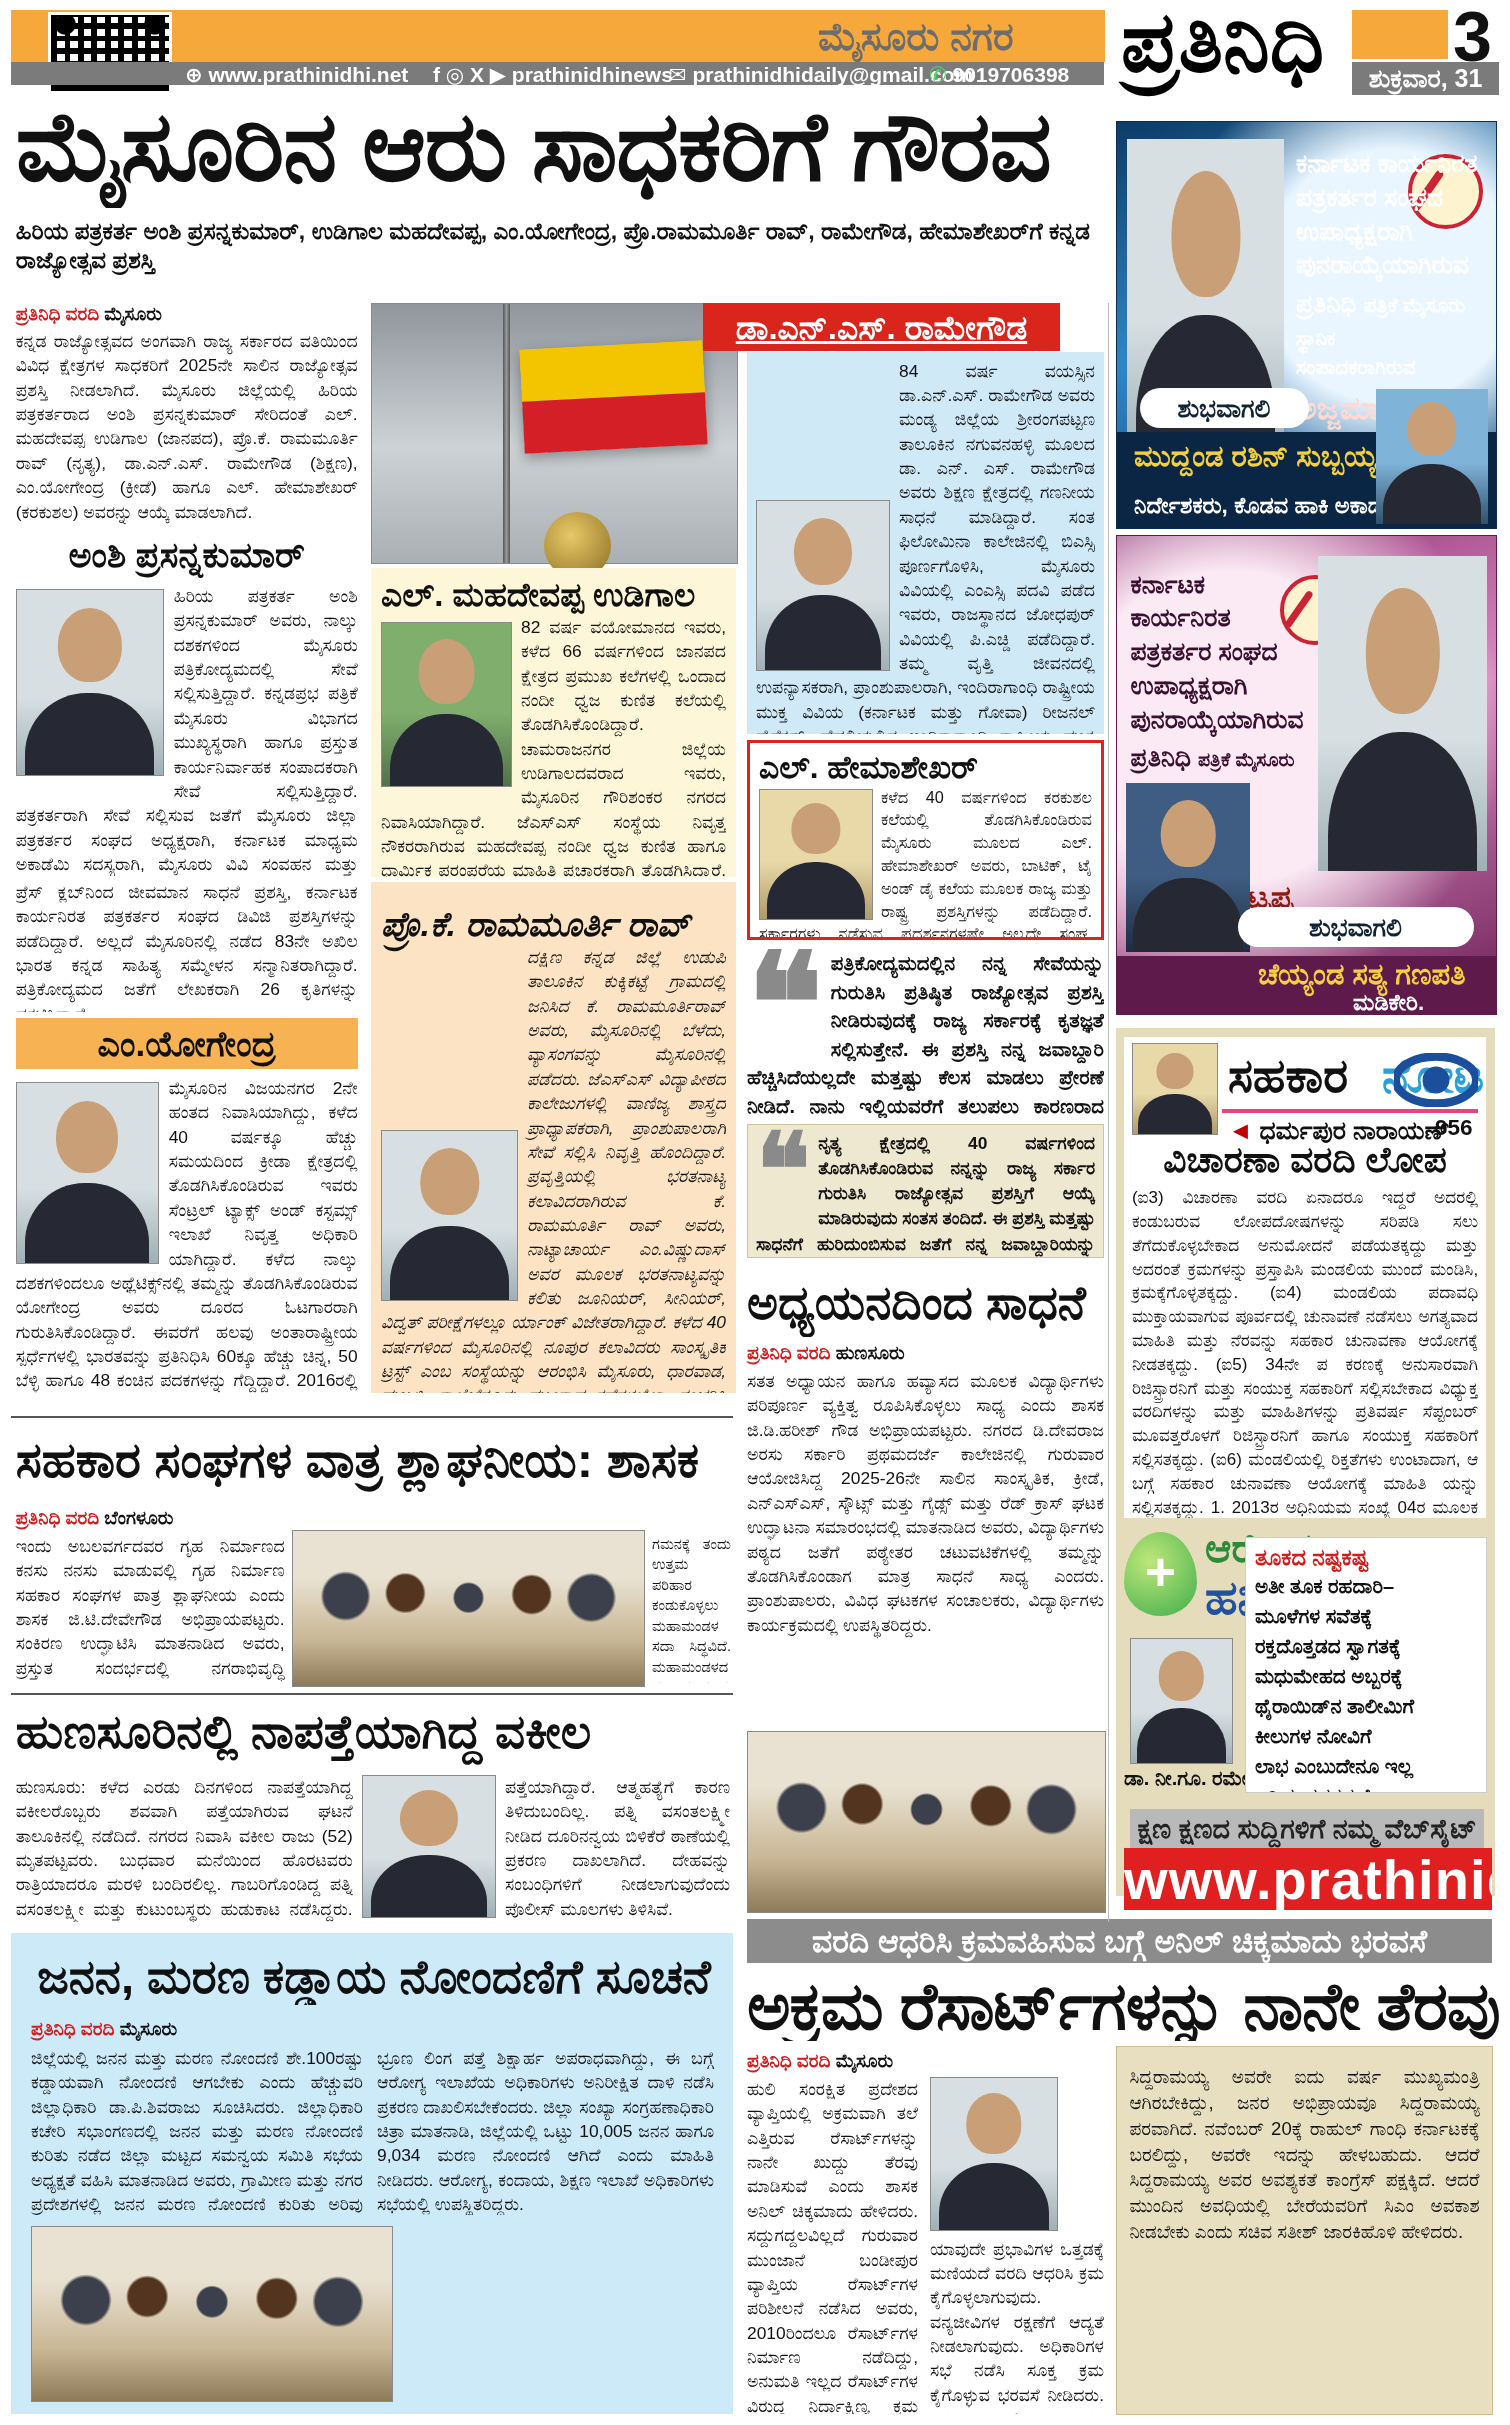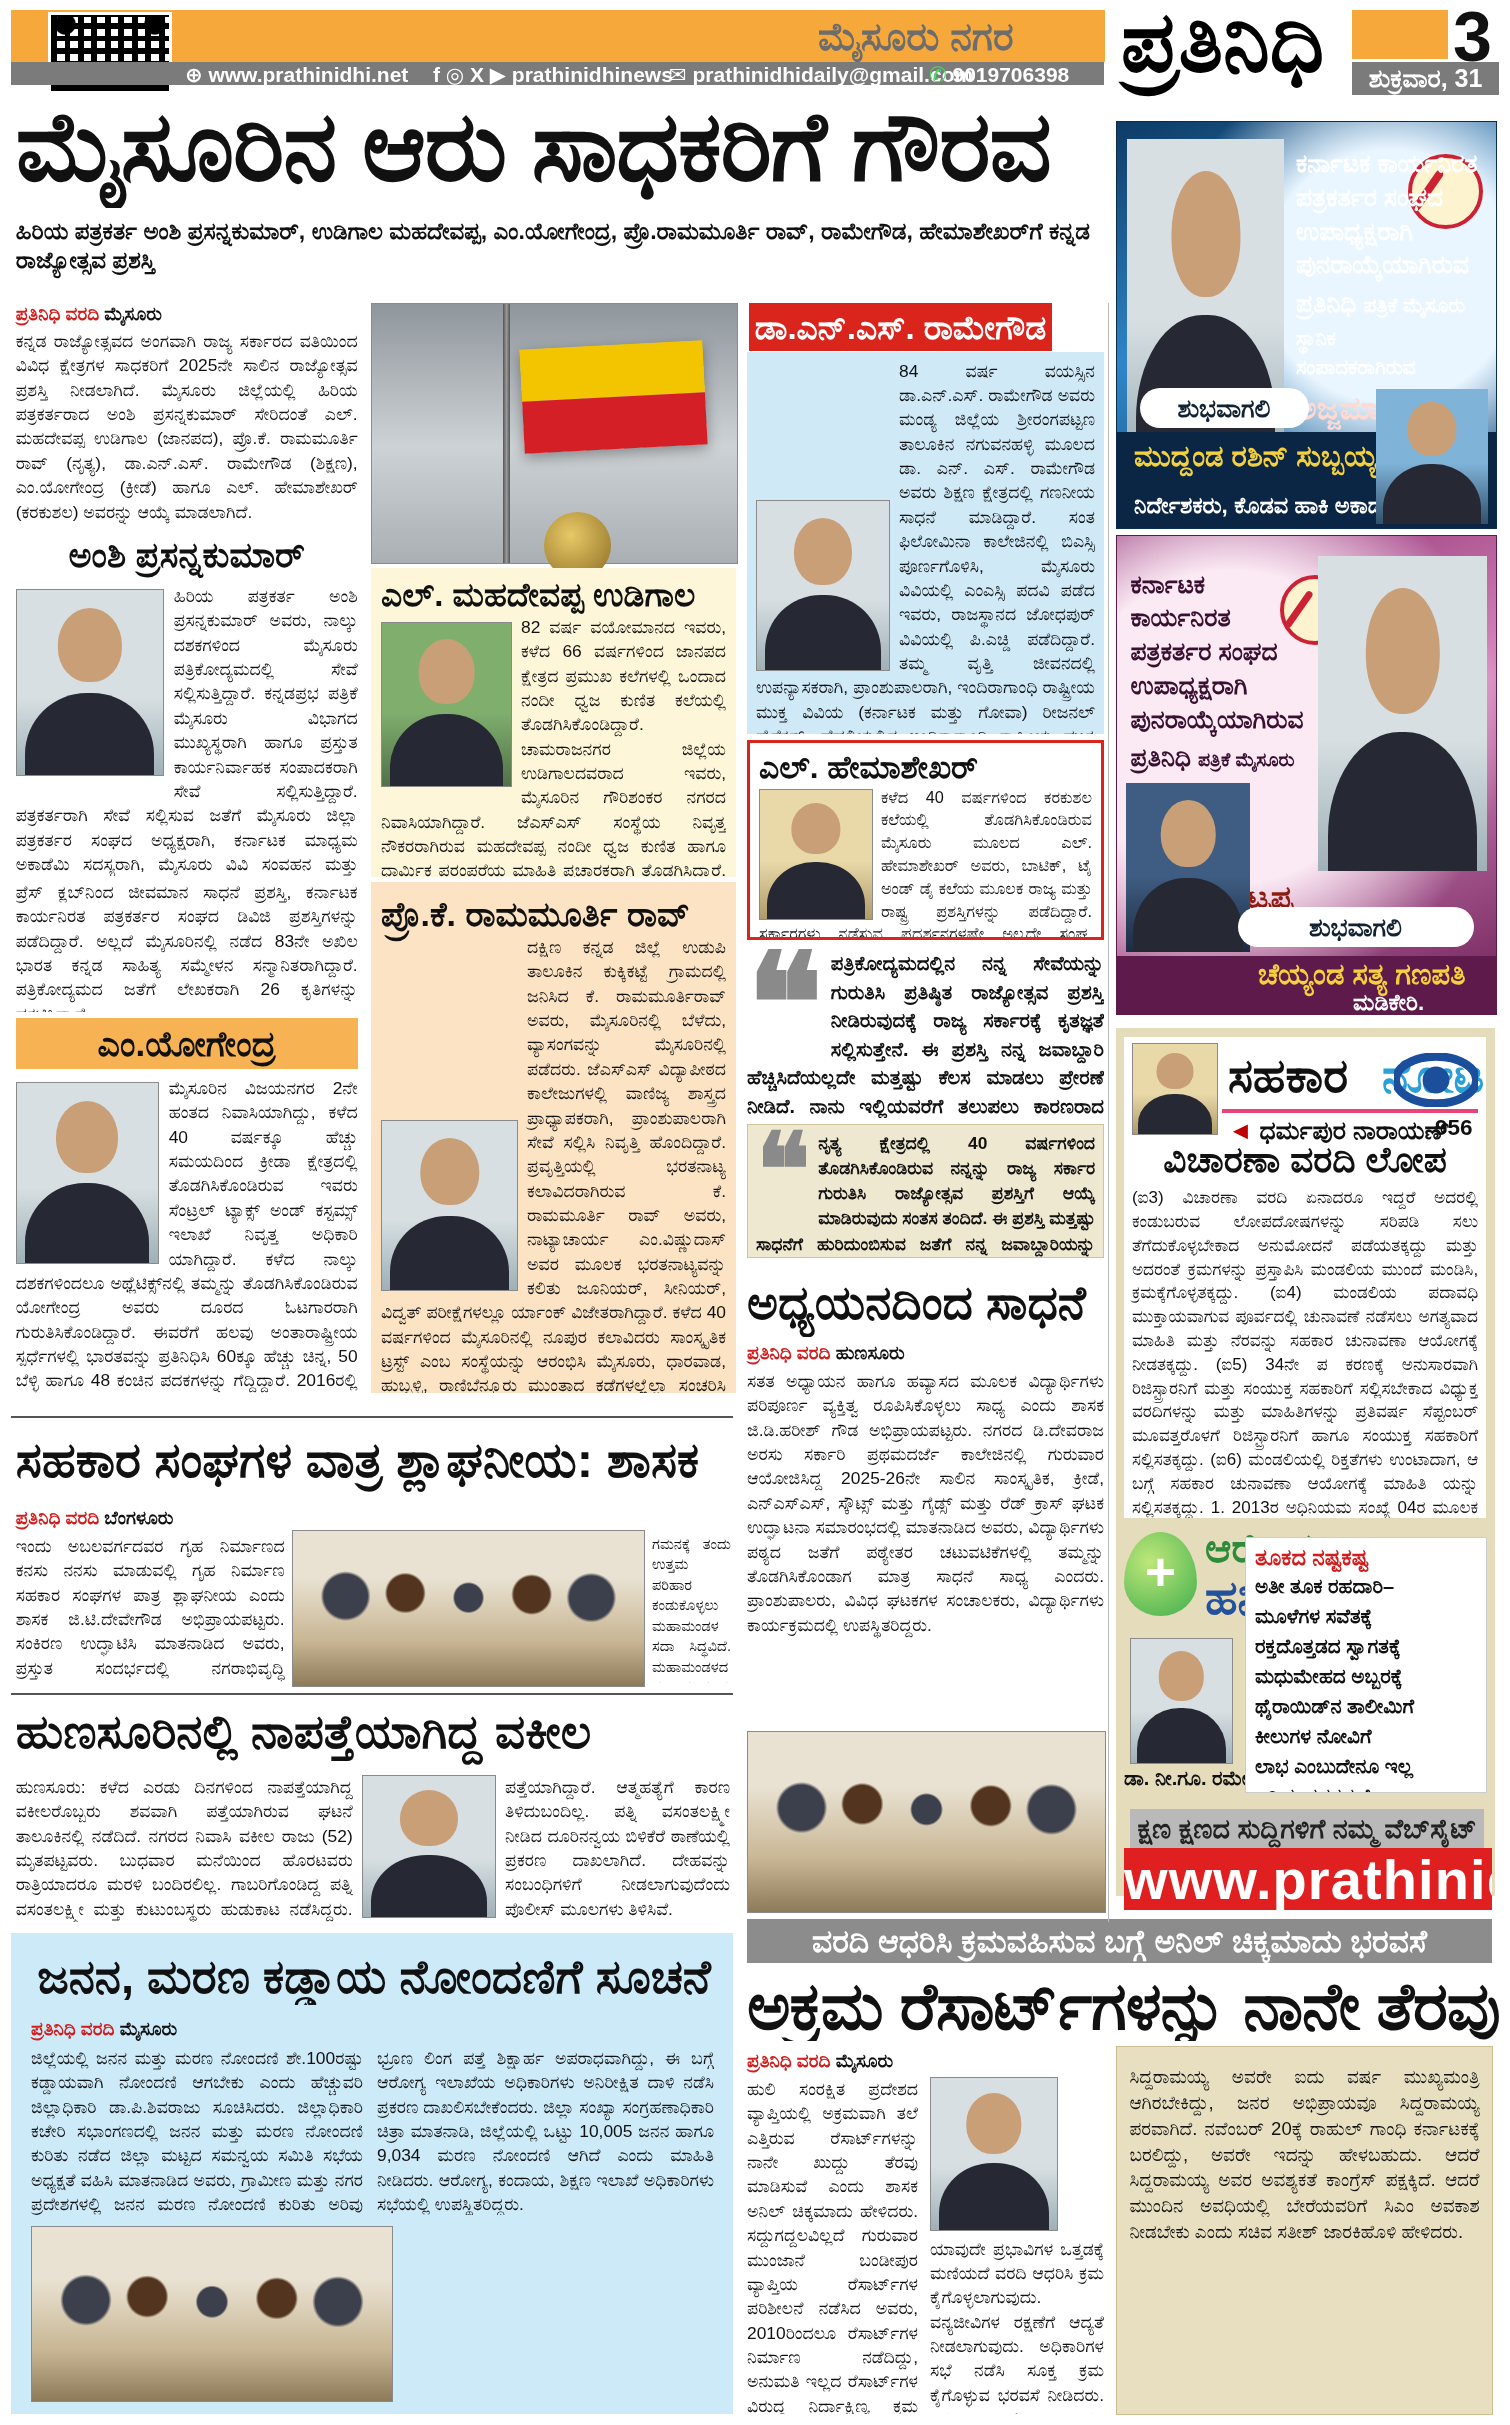--- a/index.html
+++ b/index.html
@@ -162,29 +162,29 @@
       </div>
     <div class="dome"></div>
   </div>
   <div class="abs box-cream clip" style="left:371px;top:568px;width:365px;height:309px;padding:7.9px 10px;box-sizing:border-box;">
     <div class="sechead" style="text-align:left;font-size:33px;">ಎಲ್. ಮಹದೇವಪ್ಪ ಉಡಿಗಾಲ</div>
     <div style="overflow:hidden;">
       <div class="portrait p-green" style="float:left;position:relative;width:129px;height:163px;margin:6.7px 9px 3.4px 0;"></div>
       <div class="body-txt just">82 ವರ್ಷ ವಯೋಮಾನದ ಇವರು, ಕಳೆದ 66 ವರ್ಷಗಳಿಂದ ಜಾನಪದ ಕ್ಷೇತ್ರದ ಪ್ರಮುಖ ಕಲೆಗಳಲ್ಲಿ ಒಂದಾದ ನಂದೀ ಧ್ವಜ ಕುಣಿತ ಕಲೆಯಲ್ಲಿ ತೊ‌ಡಗಿಸಿಕೊಂಡಿದ್ದಾರೆ. ಚಾಮರಾಜನಗರ ಜಿಲ್ಲೆಯ ಉಡಿಗಾಲದವರಾದ ಇವರು, ಮೈಸೂರಿನ ಗೌರಿಶಂಕರ ನಗರದ ನಿವಾಸಿಯಾಗಿದ್ದಾರೆ. ಜೆಎಸ್‌ಎಸ್ ಸಂಸ್ಥೆಯ ನಿವೃತ್ತ ನೌಕರರಾಗಿರುವ ಮಹದೇವಪ್ಪ ನಂದೀ ಧ್ವಜ ಕುಣಿತ ಹಾಗೂ ಧಾರ್ಮಿಕ ಪರಂಪರೆಯ ಮಾಹಿತಿ ಪ್ರಚಾರಕರಾಗಿ ತೊಡಗಿಸಿದ್ದಾರೆ. ರಾಜ್ಯೋತ್ಸವ ಪ್ರಶಸ್ತಿ ದೊರೆತಿರುವ ಬಗ್ಗೆ ಸಂತಸ ಹಂಚಿಕೊಂಡಿರುವ ಇವರು, 66 ವರ್ಷಗಳಿಂದ ನಂದೀ ಧ್ವಜ ಕಲಾವಿದರಾಗಿ ಸೇವೆ ಸಲ್ಲಿಸುತ್ತಿದ್ದು, ಸಾವಿರಾರು ಮಂದಿಗೆ ಈ ಕಲೆಯನ್ನು ಧಾರೆ ಎರೆದಿದ್ದೇನೆ. ಜಾನಪದ ಕ್ಷೇತ್ರಕ್ಕೆ ನೀಡಿರುವ ಸೇವೆಯನ್ನು ಪರಿಗಣಿಸಿ ರಾಜ್ಯ ಸರ್ಕಾರ ರಾಜ್ಯೋತ್ಸವ ಪ್ರಶಸ್ತಿಗೆ ನನ್ನನ್ನು ಆಯ್ಕೆ ಮಾಡಿರುವುದು ಸಂತಸ ತಂದಿದೆ ಎಂದಿದ್ದಾರೆ.</div>
     </div>
   </div>
-  <div class="abs box-peach clip" style="left:371px;top:882px;width:365px;height:511px;padding:13px 10px;box-sizing:border-box;">
+  <div class="abs box-peach clip" style="left:371px;top:882px;width:365px;height:511px;padding:23px 10px;box-sizing:border-box;font-style:italic;">
     <div class="sechead" style="text-align:left;font-size:34px;">ಪ್ರೊ.ಕೆ. ರಾಮಮೂರ್ತಿ ರಾವ್</div>
     <div style="overflow:hidden;">
       <div class="portrait" style="float:left;position:relative;width:135px;height:169px;margin:185px 9px 3.4px 0;"></div>
       <div class="body-txt just">ದಕ್ಷಿಣ ಕನ್ನಡ ಜಿಲ್ಲೆ ಉಡುಪಿ ತಾಲೂಕಿನ ಕುಕ್ಕಿಕಟ್ಟೆ ಗ್ರಾಮದಲ್ಲಿ ಜನಿಸಿದ ಕೆ. ರಾಮಮೂರ್ತಿರಾವ್ ಅವರು, ಮೈಸೂರಿನಲ್ಲಿ ಬೆಳೆದು, ವ್ಯಾಸಂಗವನ್ನು ಮೈಸೂರಿನಲ್ಲಿ ಪಡೆದರು. ಜೆಎಸ್‌ಎಸ್ ವಿದ್ಯಾಪೀಠದ ಕಾಲೇಜುಗಳಲ್ಲಿ ವಾಣಿಜ್ಯ ಶಾಸ್ತ್ರದ ಪ್ರಾಧ್ಯಾಪಕರಾಗಿ, ಪ್ರಾಂಶುಪಾಲರಾಗಿ ಸೇವೆ ಸಲ್ಲಿಸಿ ನಿವೃತ್ತಿ ಹೊಂದಿದ್ದಾರೆ. ಪ್ರವೃತ್ತಿಯಲ್ಲಿ ಭರತನಾಟ್ಯ ಕಲಾವಿದರಾಗಿರುವ ಕೆ. ರಾಮಮೂರ್ತಿ ರಾವ್ ಅವರು, ನಾಟ್ಯಾಚಾರ್ಯ ಎಂ.ವಿಷ್ಣುದಾಸ್ ಅವರ ಮೂಲಕ ಭರತನಾಟ್ಯವನ್ನು ಕಲಿತು ಜೂನಿಯರ್, ಸೀನಿಯರ್, ವಿದ್ವತ್ ಪರೀಕ್ಷೆಗಳಲ್ಲೂ ರ್ಯಾಂಕ್ ವಿಜೇತರಾಗಿದ್ದಾರೆ. ಕಳೆದ 40 ವರ್ಷಗಳಿಂದ ಮೈಸೂರಿನಲ್ಲಿ ನೂಪುರ ಕಲಾವಿದರು ಸಾಂಸ್ಕೃತಿಕ ಟ್ರಸ್ಟ್ ಎಂಬ ಸಂಸ್ಥೆಯನ್ನು ಆರಂಭಿಸಿ ಮೈಸೂರು, ಧಾರವಾಡ, ಹುಬ್ಬಳ್ಳಿ, ರಾಣಿಬೆನ್ನೂರು ಮುಂತಾದ ಕಡೆಗಳಲ್ಲೆಲ್ಲಾ ಸಂಚರಿಸಿ ನೃತ್ಯ ಪಾಠ ಮಾಡಿ ನೂರಾರು ಶಿಷ್ಯರನ್ನು ರೂಪಿಸಿ ನೃತ್ಯ ಕ್ಷೇತ್ರಕ್ಕೆ ನೀಡಿದ್ದಾರೆ. ಅವರಲ್ಲಿ ಹಲವರು ರಾಜ್ಯದೊಳಗೆ ಹಾಗೂ ವಿದೇಶಗಳಲ್ಲೂ ತಮ್ಮದೇ ಆದ ಸ್ವಂತ ನೃತ್ಯ ಶಾಲೆಗಳನ್ನು ನಡೆಸುತ್ತಿದ್ದಾರೆ. ನೃತ್ಯ ಗುರುವಾಗಿ, ನಟುವಾಂಗ ಕಲಾವಿದರಾಗಿ, ಗಾಯಕರಾಗಿ, ಸಂಘಟಕರಾಗಿ, ಕಾರ್ಯಕ್ರಮಗಳ ನಿರೂಪಕರಾಗಿ, ಅಂಕಣ ಬರಹಗಾರರಾಗಿ, ಗ್ರಂಥ ರಚನಾಕಾರರಾಗಿ ನೃತ್ಯ ವಿಮರ್ಶಕರಾಗಿ ಕಾರ್ಯ ನಿರ್ವಹಿಸಿದ್ದಾರೆ. ಇವರ ಅನೃತ್ಯಶಾಸ್ತ್ರ ಮಂಜರಿಳ ಗ್ರಂಥಕ್ಕೆ 2022ರ ಸಾಲಿನ ಸಂಗೀತ ನೃತ್ಯ ಅಕಾಡೆಮಿಯ ಪ್ರಶಸ್ತಿ ಲಭಿಸಿದೆ. ಜತೆಗೆ ಹತ್ತಾರು ಪ್ರಶಸ್ತಿಗಳು ಮತ್ತು ಗೌರವಗಳು ಸಂದಿವೆ.</div>
     </div>
   </div>
 
-  <div class="abs banner-red clip" style="left:749px;top:303px;width:303px;height:48px;line-height:49px;">ಡಾ.ಎನ್.ಎಸ್. ರಾಮೇಗೌಡ</div>
+  <div class="abs banner-red clip" style="left:703px;top:303px;width:357px;height:48px;line-height:49px;text-decoration:underline;">ಡಾ.ಎನ್.ಎಸ್. ರಾಮೇಗೌಡ</div>
   <div class="abs box-blue clip" style="left:747px;top:352px;width:357px;height:382px;padding:6.7px 9px;box-sizing:border-box;">
     <div class="portrait" style="float:left;position:relative;width:132px;height:169px;margin:141px 9px 3.4px 0;"></div>
     <div class="body-txt just">84 ವರ್ಷ ವಯಸ್ಸಿನ ಡಾ.ಎನ್.ಎಸ್. ರಾಮೇಗೌಡ ಅವರು ಮಂಡ್ಯ ಜಿಲ್ಲೆಯ ಶ್ರೀರಂಗಪಟ್ಟಣ ತಾಲೂಕಿನ ನಗುವನಹಳ್ಳಿ ಮೂಲದ ಡಾ. ಎನ್. ಎಸ್. ರಾಮೇಗೌಡ ಅವರು ಶಿಕ್ಷಣ ಕ್ಷೇತ್ರದಲ್ಲಿ ಗಣನೀಯ ಸಾಧನೆ ಮಾಡಿದ್ದಾರೆ. ಸಂತ ಫಿಲೋಮಿನಾ ಕಾಲೇಜಿನಲ್ಲಿ ಬಿಎಸ್ಸಿ ಪೂರ್ಣಗೊಳಿಸಿ, ಮೈಸೂರು ವಿವಿಯಲ್ಲಿ ಎಂಎಸ್ಸಿ ಪದವಿ ಪಡೆದ ಇವರು, ರಾಜಸ್ಥಾನದ ಜೋಧಪುರ್ ವಿವಿಯಲ್ಲಿ ಪಿ.ಎಚ್ಡಿ ಪಡೆದಿದ್ದಾರೆ. ತಮ್ಮ ವೃತ್ತಿ ಜೀವನದಲ್ಲಿ ಉಪನ್ಯಾಸಕರಾಗಿ, ಪ್ರಾಂಶುಪಾಲರಾಗಿ, ಇಂದಿರಾಗಾಂಧಿ ರಾಷ್ಟ್ರೀಯ ಮುಕ್ತ ವಿವಿಯ (ಕರ್ನಾಟಕ ಮತ್ತು ಗೋವಾ) ರೀಜನಲ್ ಡೈರೆಕ್ಟರ್, ದೆಹಲಿಯಲ್ಲಿನ ಇಂದಿರಾಗಾಂಧಿ ರಾಷ್ಟ್ರೀಯ ಮುಕ್ತ ವಿವಿಯ ಜಂಟಿ ನಿರ್ದೇಶಕರಾಗಿ ಮತ್ತು ನಿರ್ದೇಶಕರಾಗಿ ಸೇವೆ ಸಲ್ಲಿಸಿದ್ದ ಇವರು, 19992003ರವರೆಗೆ ಮೈಸೂರಿನ ಕರ್ನಾಟಕ ರಾಜ್ಯ ಮುಕ್ತ ವಿವಿ ಕುಲಪತಿಯಾಗಿದ್ದರು. ಅಲ್ಲದೇ ದೆಹಲಿಯ ಡಿಸ್ಟೆನ್ಸ್ ಎಜುಕೇಶನ್ ಕೌನ್ಸಿಲ್ ವಿಶೇಷಾಧಿಕಾರಿಯಾಗಿದ್ದರು. ಸೇವೆಯಿಂದ ನಿವೃತ್ತಿಯಾದ ಬಳಿಕ ಬೆಂಗಳೂರಿನ ಸಿಎಂಆರ್ ಸಮೂಹ ಸಂಸ್ಥೆಗಳ ಸಲಹೆಗಾರರಾಗಿ, ತಮಿಳುನಾಡು ಹಾಗೂ ಸಿಕ್ಕಿಂನ ವಿನಾಯಕ ಮಿಷನ್ ವಿವಿಯಲ್ಲಿ ಕಾರ್ಯನಿರ್ವಹಿಸಿದ್ದಾರೆ. ಜತೆಗೆ ಬೆಂಗಳೂರಿನ ಆದಿಚುಂಚನಗಿರಿ ಶಿಕ್ಷಣ ಸಂಸ್ಥೆಯ ಸಿಇಒ ಆಗಿದ್ದರು. ಇದಲ್ಲದೇ ಹಲವು ಶಿಕ್ಷಣ ಸಂಸ್ಥೆಗಳು, ವಿವಿಗಳಲ್ಲಿ ಸದಸ್ಯರಾಗಿಯೂ ಕಾರ್ಯ ನಿರ್ವಹಿಸಿದ್ದಾರೆ. ಶಿಕ್ಷಣ ಕ್ಷೇತ್ರದಲ್ಲಿನ ಸೇವೆಯೊಂದಿಗೆ ಕನ್ನಡ ನಾಡುನುಡಿ ಸಂಸ್ಕೃತಿ ಪ್ರಚಾರ, ಕಾರ್ಯಕ್ರಮಗಳ ಆಚರಣೆ ಹಾಗೂ ಶಿಕ್ಷಣಕ್ಕೆ ಸಂಬಂಧಿಸಿದ ಹಲವು ಕೆಲಸಗಳಲ್ಲಿ ತಮ್ಮನ್ನು ತೊಡಗಿಸಿಕೊಂಡಿದ್ದಾರೆ.</div>
   </div>
   <div class="abs box-hema clip" style="left:747px;top:740px;width:357px;height:200px;padding:5.6px 9px;box-sizing:border-box;">
     <div class="sechead" style="text-align:left;font-size:31.5px;">ಎಲ್. ಹೇಮಾಶೇಖರ್</div>
     <div style="overflow:hidden;">
       <div class="portrait p-warm" style="float:left;position:relative;width:112px;height:129px;margin:3.4px 7.9px 2.2px 0;"></div>
       <div class="body-txt just" style="font-size:16.3px;">ಕಳೆದ 40 ವರ್ಷಗಳಿಂದ ಕರಕುಶಲ ಕಲೆಯಲ್ಲಿ ತೊಡಗಿಸಿಕೊಂಡಿರುವ ಮೈಸೂರು ಮೂಲದ ಎಲ್. ಹೇಮಾಶೇಖರ್ ಅವರು, ಬಾಟಿಕ್, ಟೈ ಅಂಡ್ ಡೈ ಕಲೆಯ ಮೂಲಕ ರಾಜ್ಯ ಮತ್ತು ರಾಷ್ಟ್ರ ಪ್ರಶಸ್ತಿಗಳನ್ನು ಪಡೆದಿದ್ದಾರೆ. ಸರ್ಕಾರಗಳು ನಡೆಸುವ ಪ್ರದರ್ಶನಗಳಷ್ಟೇ ಅಲ್ಲದೇ ಸಂಘ, ಸಂಸ್ಥೆಗಳು ಏರ್ಪಡಿಸಿದ್ದ ಪ್ರದರ್ಶನಗಳಲ್ಲಿ ತಮ್ಮ ಕಲೆಯನ್ನು ಅನಾವರಣ ಮಾಡಿರುವ ಇವರು 800ಕ್ಕೂ ಹೆಚ್ಚು ಮಹಿಳಾ ಅಭ್ಯರ್ಥಿಗಳಿಗೆ ತರಬೇತಿ ನೀಡಿದ್ದಾರೆ. ಇವರ ಸೇವೆಯನ್ನು ಗಮನಿಸಿ ವಿವಿಧ ಸಂಘ ಸಂಸ್ಥೆಗಳು ಹತ್ತಕ್ಕೂ ಹೆಚ್ಚು ಪ್ರಶಸ್ತಿ ನೀಡಿ ಗೌರವಿಸಿವೆ.</div>
     </div>

